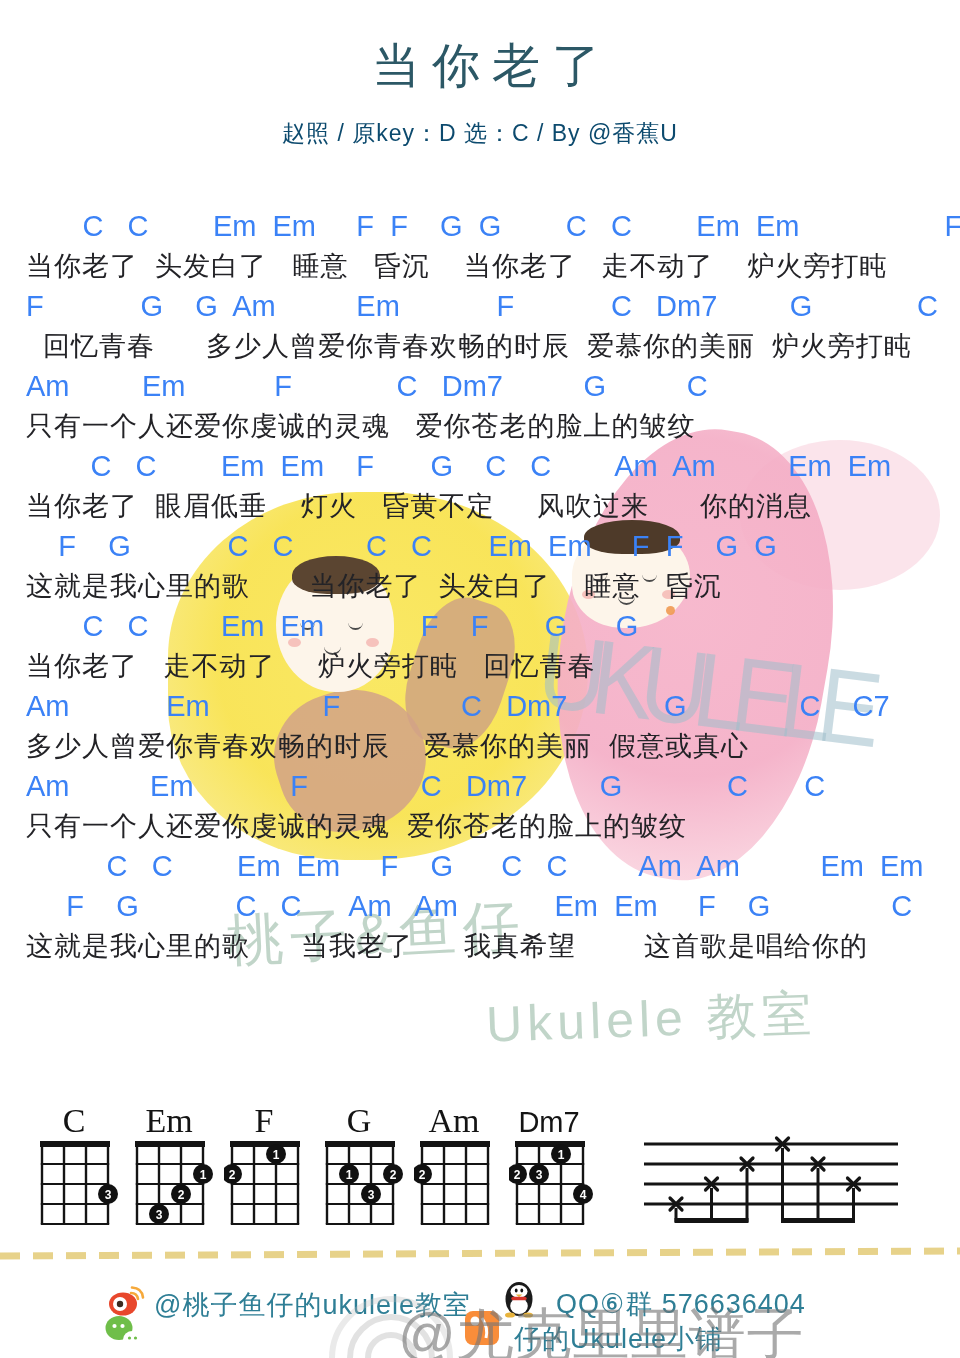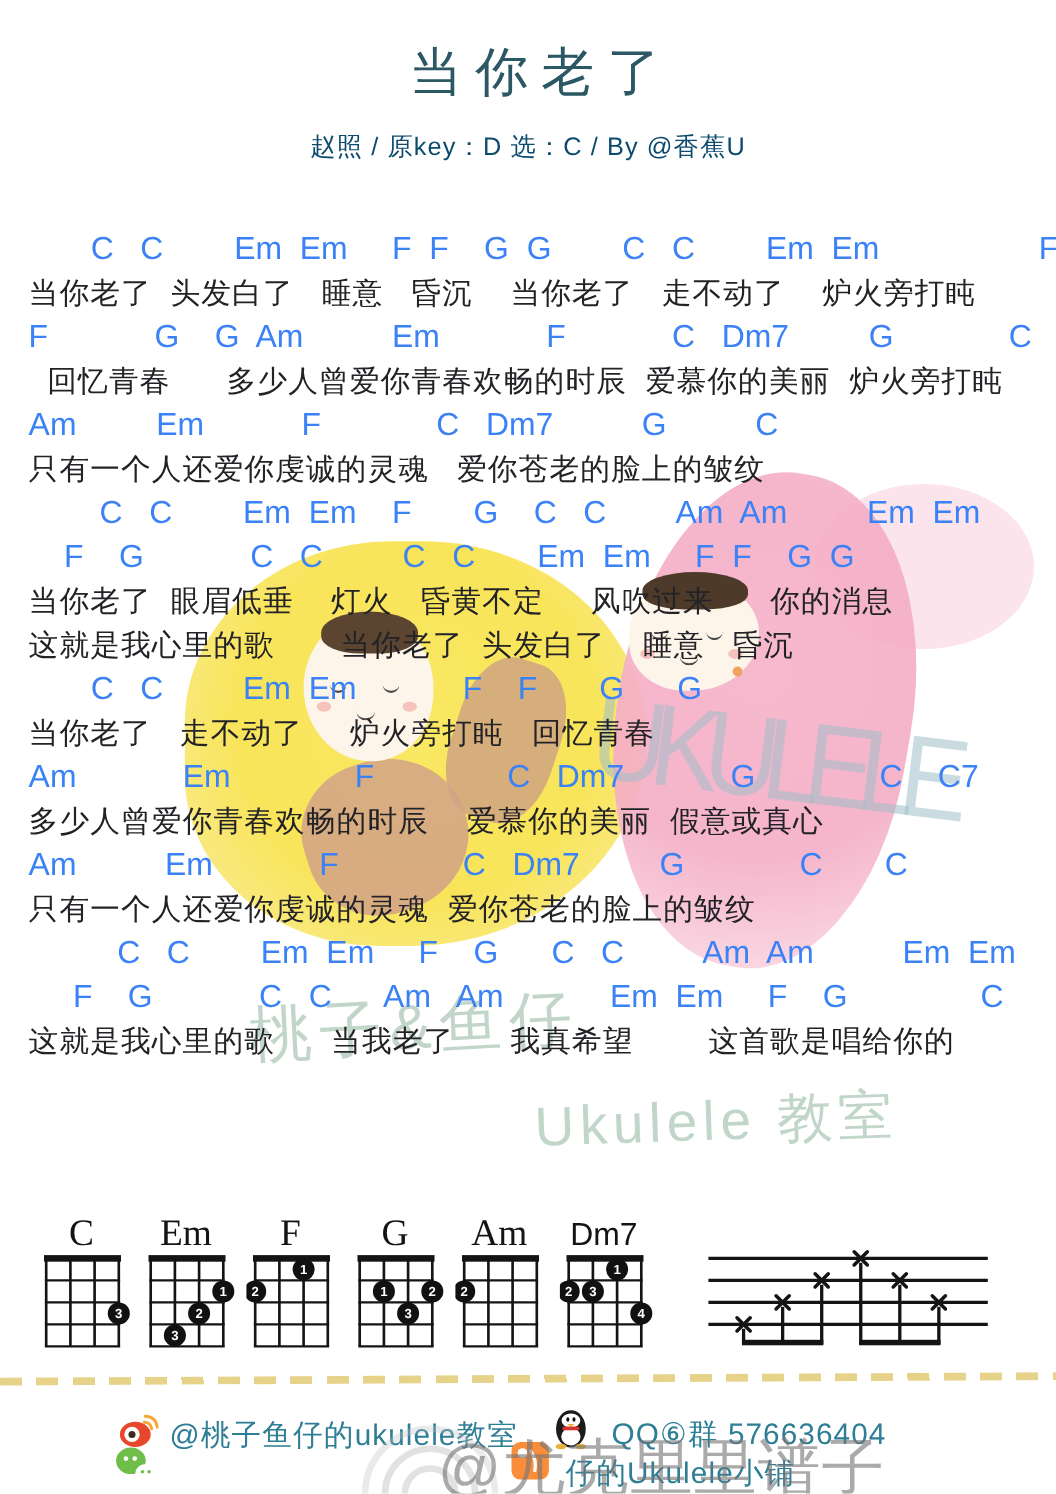--- a/index.html
+++ b/index.html
@@ -100,22 +100,22 @@
   <div class="subtitle">赵照 / 原key：D 选：C / By @香蕉U</div>
 
   <div id="score">
       <div class="line chords">       C   C        Em  Em     F  F    G  G        C   C        Em  Em                  F</div>
       <div class="line lyrics">当你老了  头发白了   睡意   昏沉    当你老了   走不动了    炉火旁打盹</div>
       <div class="line chords">F            G    G  Am          Em            F            C   Dm7         G             C   C7</div>
       <div class="line lyrics">  回忆青春      多少人曾爱你青春欢畅的时辰  爱慕你的美丽  炉火旁打盹</div>
       <div class="line chords">Am         Em           F             C   Dm7          G          C</div>
       <div class="line lyrics">只有一个人还爱你虔诚的灵魂   爱你苍老的脸上的皱纹</div>
       <div class="line chords">        C   C        Em  Em    F       G    C   C        Am  Am         Em  Em</div>
+      <div class="line lyrics">当你老了  眼眉低垂    灯火   昏黄不定     风吹过来      你的消息</div>
       <div class="line chords">    F    G            C   C         C   C       Em  Em     F  F    G  G</div>
-      <div class="line lyrics">当你老了  眼眉低垂    灯火   昏黄不定     风吹过来      你的消息</div>
       <div class="line lyrics">这就是我心里的歌       当你老了  头发白了    睡意   昏沉</div>
       <div class="line chords">       C   C         Em  Em            F    F       G      G</div>
       <div class="line lyrics">当你老了   走不动了     炉火旁打盹   回忆青春</div>
       <div class="line chords">Am            Em              F               C   Dm7            G              C    C7</div>
       <div class="line lyrics">多少人曾爱你青春欢畅的时辰    爱慕你的美丽  假意或真心</div>
       <div class="line chords">Am          Em            F              C   Dm7         G             C       C</div>
       <div class="line lyrics">只有一个人还爱你虔诚的灵魂  爱你苍老的脸上的皱纹</div>
       <div class="line chords">          C   C        Em  Em     F    G      C   C         Am  Am          Em  Em</div>
       <div class="line chords">     F    G            C   C      Am   Am            Em  Em     F    G               C</div>
       <div class="line lyrics">这就是我心里的歌      当我老了      我真希望        这首歌是唱给你的</div>

